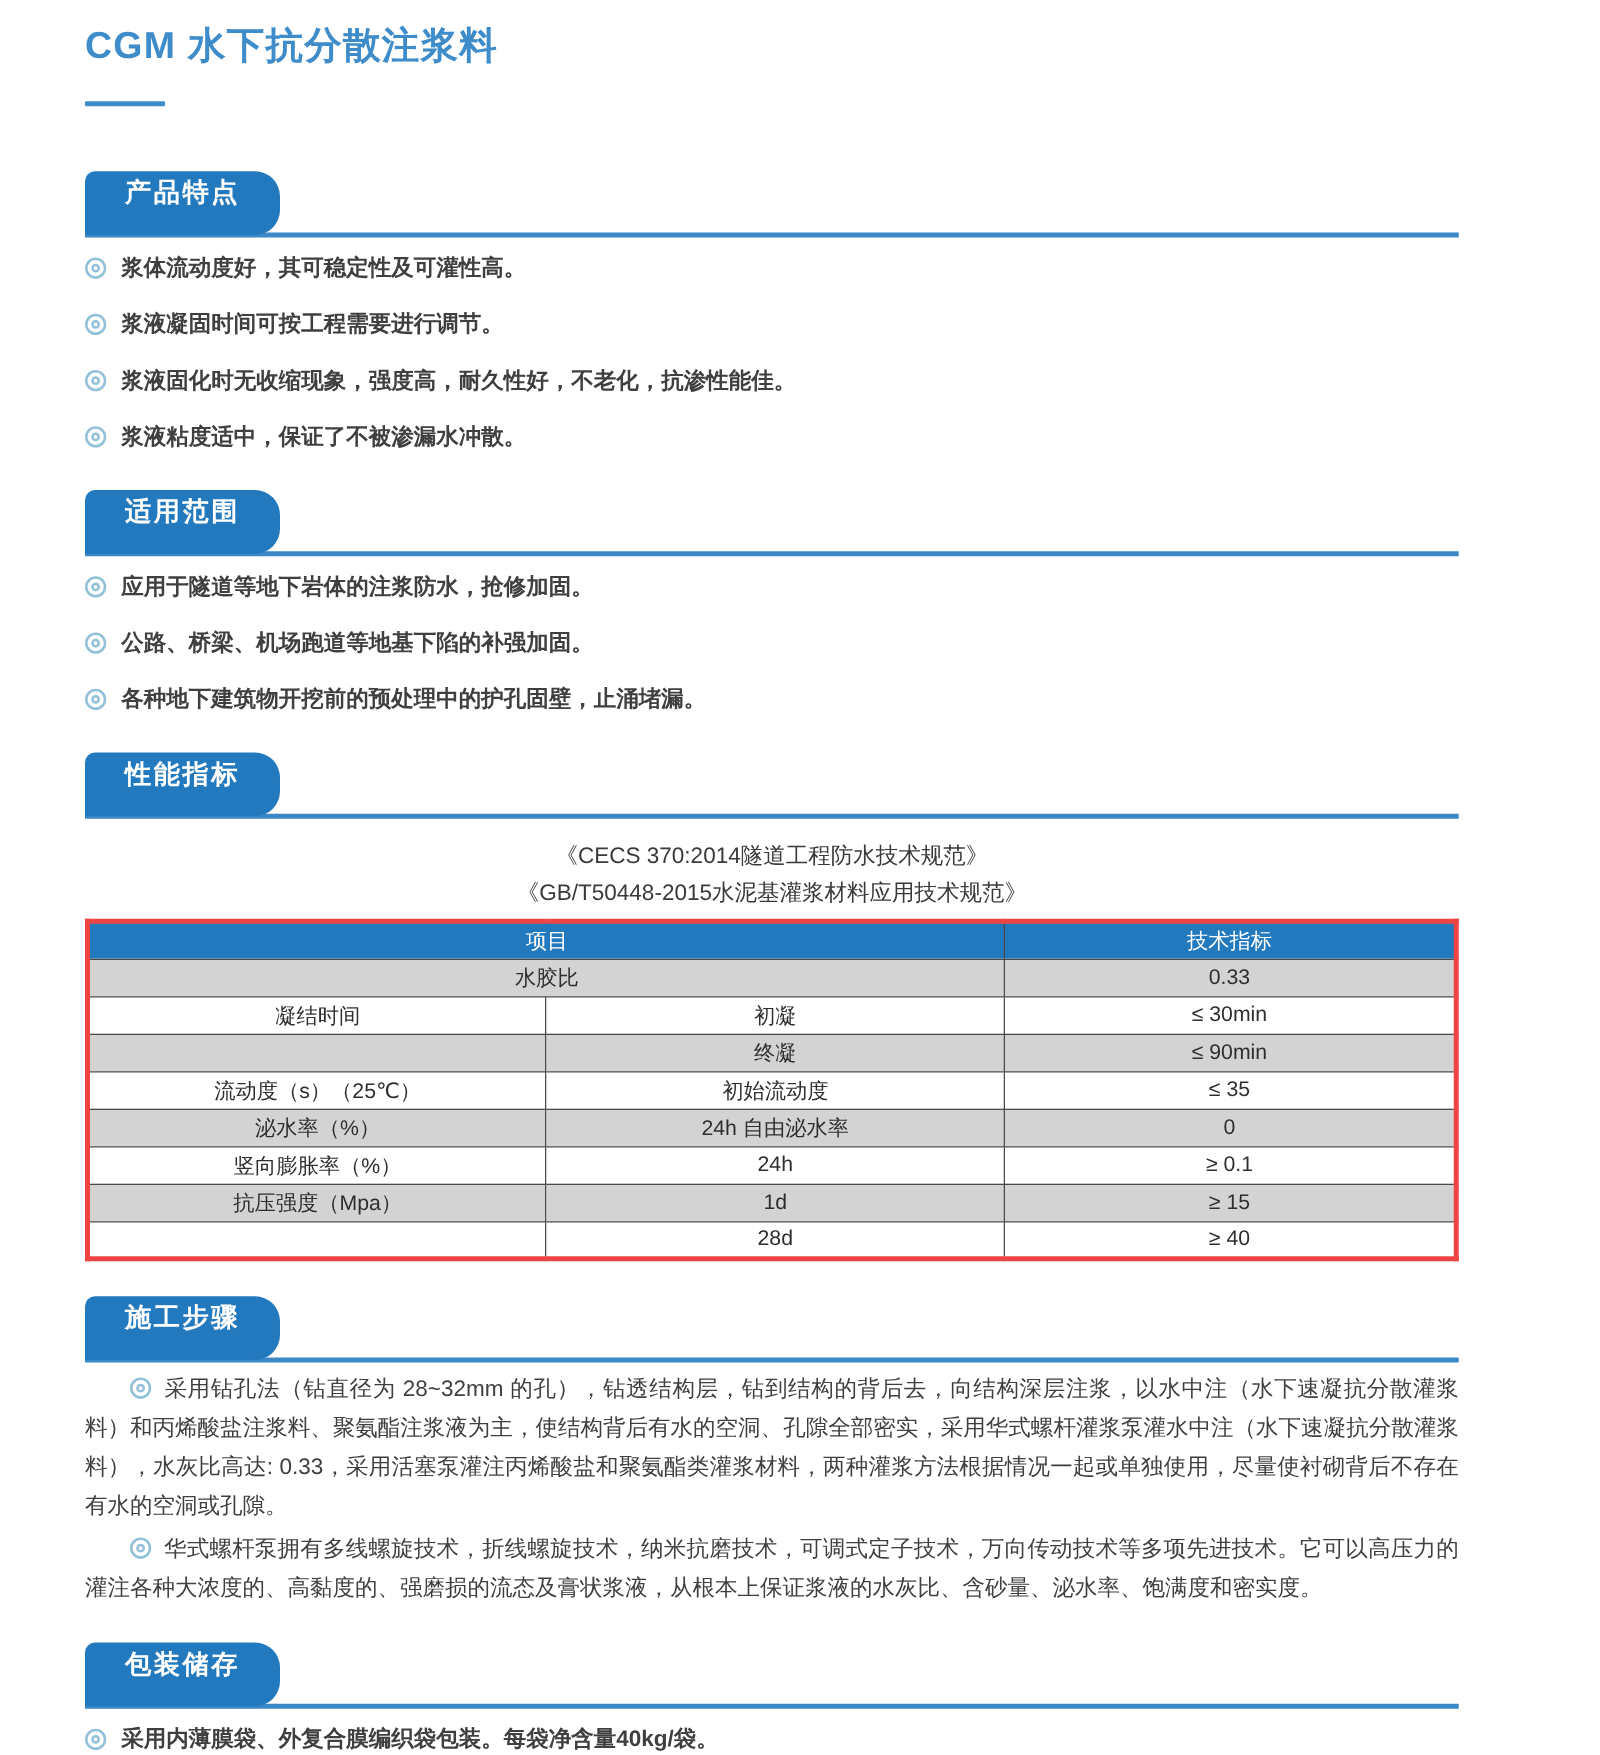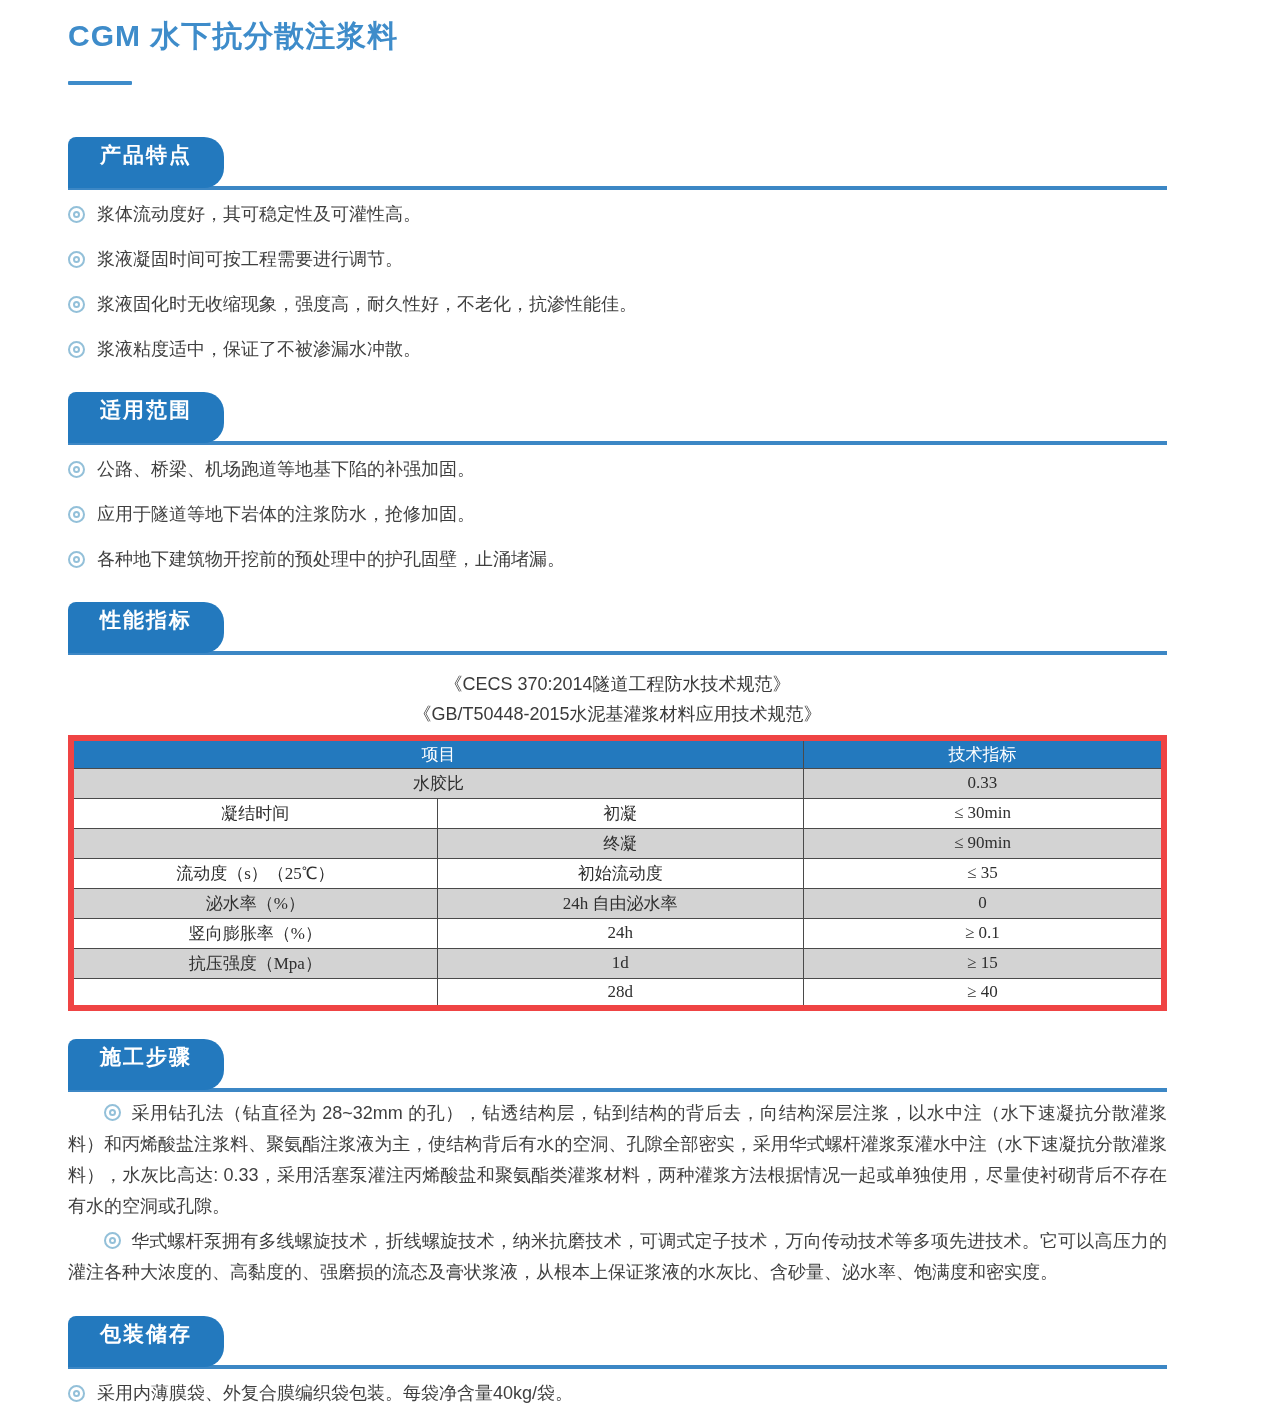--- a/index.html
+++ b/index.html
@@ -33,21 +33,21 @@
     display: inline-block;
     background: #2379be; color: #ffffff;
     font-size: 21px; font-weight: 700; letter-spacing: 2px;
     height: 51px; line-height: 36px;
     padding: 0 32px;
     border-radius: 8px 20px 20px 0;
     margin-bottom: -2px;
   }
 
   
-  .blist { margin-top: 3px; }
+  .blist { margin-top: 3px; font-weight: bold; }
   .bitem {
     display: flex; align-items: flex-start;
     margin-top: 16px; line-height: 29px;
     font-size: 18px; color: #3f3f3f;
   }
   .blist .bitem:first-child { margin-top: 10px; }
   .ring {
     width: 17px; height: 17px; flex: 0 0 auto;
     border: 2px solid #93c0d9; border-radius: 50%;
     position: relative; margin: 6px 12px 0 0;
@@ -63,22 +63,21 @@
   
   .standards { margin-top: 14px; text-align: center; }
   .standard-line {
     font-size: 18px; color: #3a3a3a; line-height: 30px;
   }
 
   
   table.perf {
     width: 100%; margin-top: 6px;
     border-collapse: collapse;
-    border: 6px solid #ef4444;
-    font-family: Liberation Serif, serif;
+    border: 4px solid #ef4444;
   }
   table.perf td {
     border: 1.5px solid #4a4a4a;
     height: 30px; padding: 0 6px;
     text-align: center; vertical-align: middle;
     font-size: 17px; color: #2e2e2e;
   }
   table.perf tr.thead td {
     background: #2379be; color: #ffffff;
   }
@@ -125,25 +124,25 @@
       <span>浆液粘度适中，保证了不被渗漏水冲散。</span>
     </div>
   </div>
 
   <div class="sec-head">
     <span class="badge">适用范围</span>
   </div>
   <div class="blist">
     <div class="bitem">
       <span class="ring"></span>
+      <span>应用于隧道等地下岩体的注浆防水，抢修加固。</span>
+    </div>
+    <div class="bitem">
+      <span class="ring"></span>
       <span>公路、桥梁、机场跑道等地基下陷的补强加固。</span>
-    </div>
-    <div class="bitem">
-      <span class="ring"></span>
-      <span>应用于隧道等地下岩体的注浆防水，抢修加固。</span>
     </div>
     <div class="bitem">
       <span class="ring"></span>
       <span>各种地下建筑物开挖前的预处理中的护孔固壁，止涌堵漏。</span>
     </div>
   </div>
 
   <div class="sec-head">
     <span class="badge">性能指标</span>
   </div>

